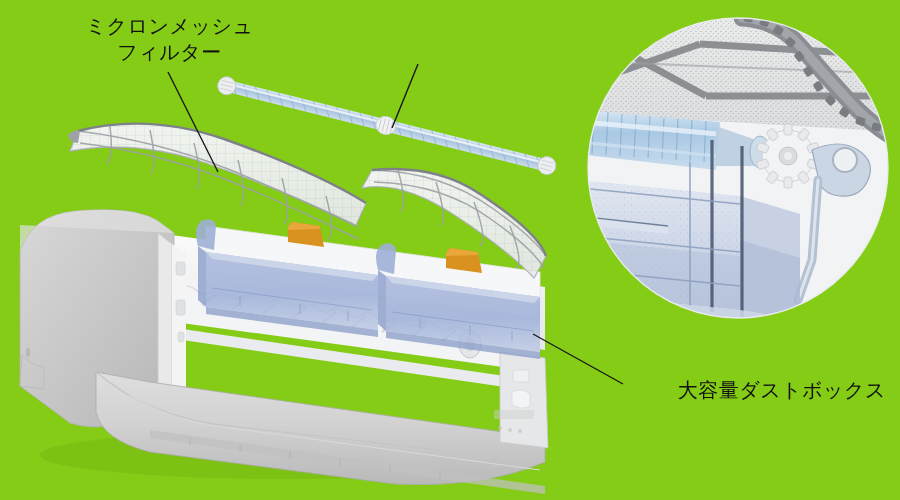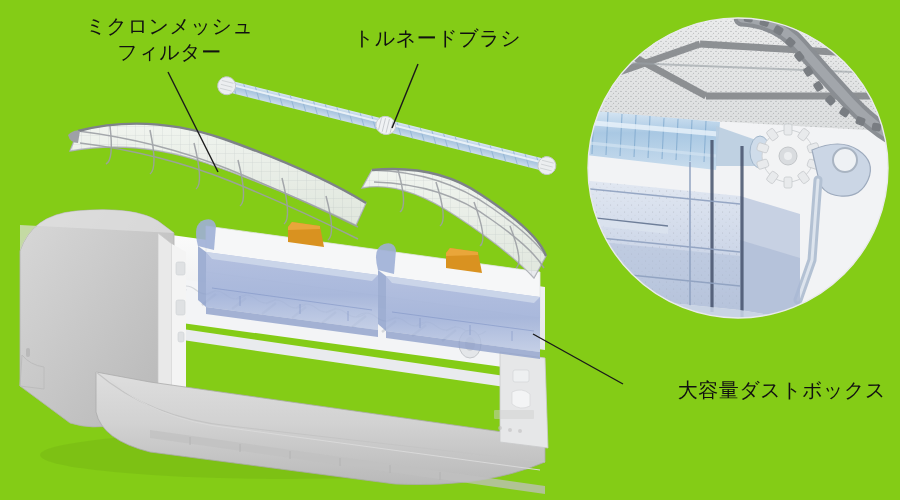--- a/index.html
+++ b/index.html
@@ -459,17 +459,16 @@
 
       <circle cx="738" cy="168" r="150" fill="none" stroke="#ffffff" stroke-width="0"></circle>
     </g>
 
     <circle cx="738" cy="168" r="150" fill="none" stroke="#e9eaec" stroke-width="1.4"></circle>
   </svg>
 
   <div class="callout" id="label-filter">ミクロンメッシュ
 フィルター</div>
 
-  <div class="callout" id="label-brush">トルネードブラシ</div>
 
   <div class="callout" id="label-dustbox">大容量ダストボックス</div>
 
 </div>
 
 </body></html>

